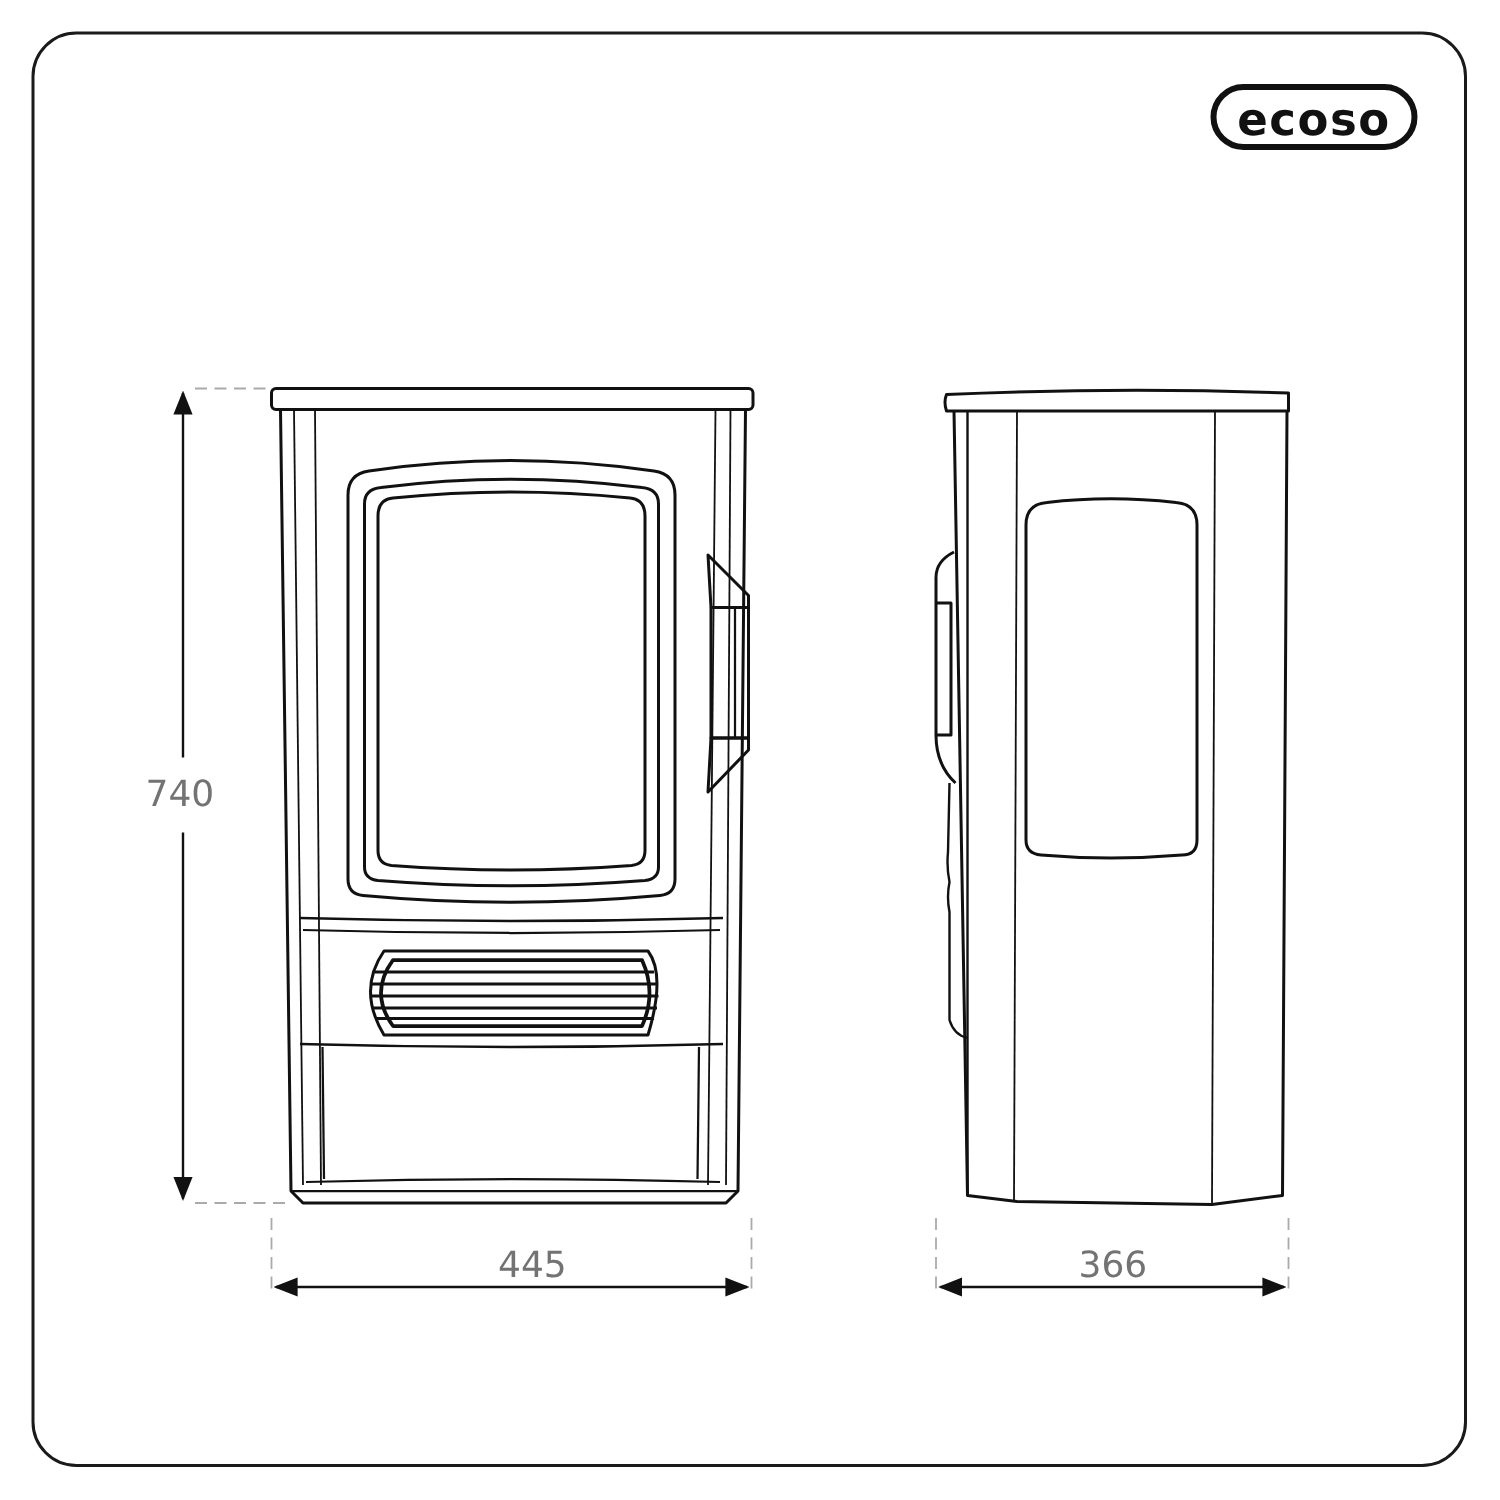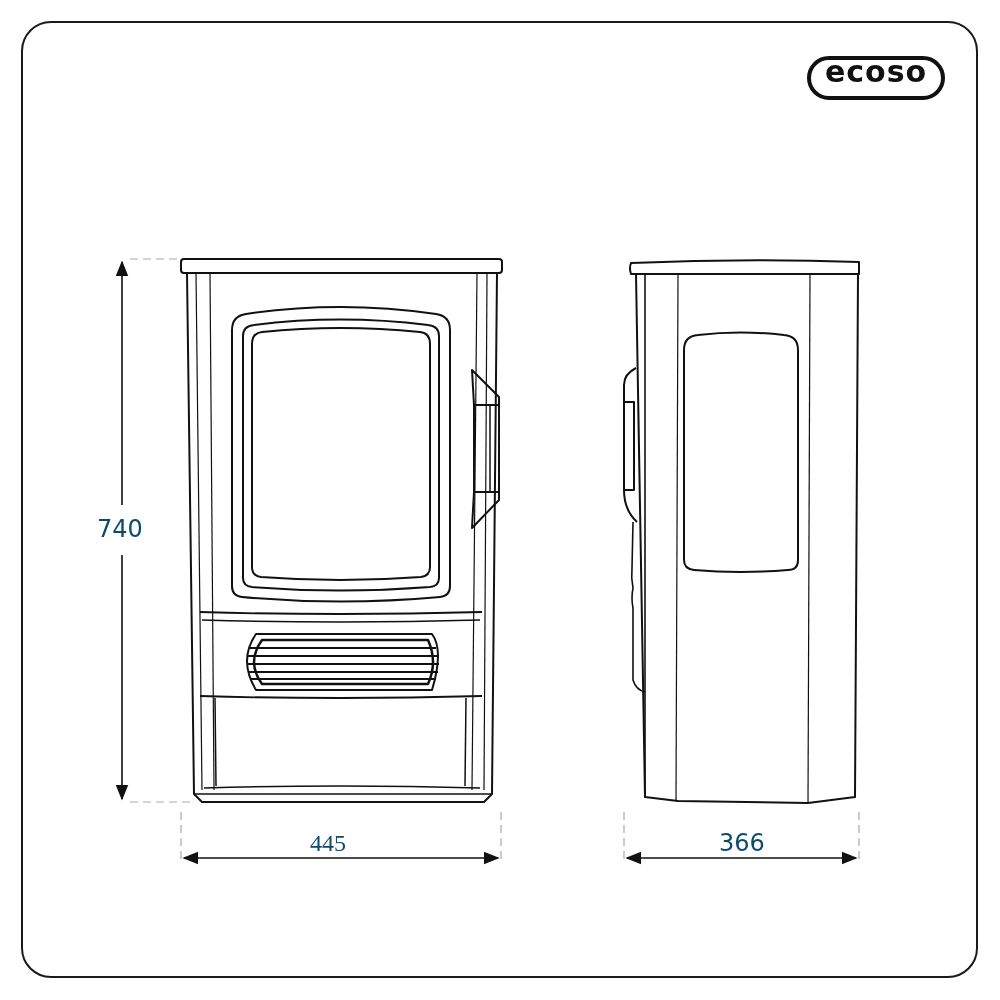--- a/index.html
+++ b/index.html
@@ -1,24 +1,24 @@
 <!DOCTYPE html>
 <html><head>
 <meta charset="utf-8">
 <style>
   html, body { margin: 0; padding: 0; background: #ffffff; }
   body { width: 1000px; height: 1000px; position: relative; overflow: hidden;
          font-family: "DejaVu Sans", "Liberation Sans", sans-serif; color: #111; }
   .frame { position: absolute; left: 21px; top: 21px; width: 957px; height: 957px;
            border: 2px solid #1a1a1a; border-radius: 30px; box-sizing: border-box; }
   svg.drawing { position: absolute; left: 0; top: 0; }
-  .dim-label { position: absolute; font-size: 24px; line-height: 24px; color: #0c4a6e; white-space: nowrap; }
+  .dim-label { position: absolute; font-size: 24px; line-height: 24px; color: #737373; white-space: nowrap; }
   .logo { position: absolute; left: 807px; top: 56px; width: 138px; height: 44px;
           border: 4px solid #111; border-radius: 26px; box-sizing: border-box;
-          display: flex; align-items: flex-start; justify-content: center; }
+          display: flex; align-items: flex-end; justify-content: center; }
   .logo span { font-size: 30px; font-weight: bold; letter-spacing: 1px; line-height: 30px; margin-top: -3px; }
 </style>
 </head>
 <body>
 
 <div class="frame"></div>
 
 <div class="logo">
   <span>ecoso</span>
 </div>
@@ -101,14 +101,14 @@
     <line x1="501" y1="812" x2="501" y2="860" stroke="#aaa" stroke-width="1.2" stroke-dasharray="8,5"></line>
     <line x1="184" y1="858" x2="498" y2="858" stroke="#111" stroke-width="1.6" marker-start="url(#arr)" marker-end="url(#arr)"></line>
 
     <line x1="624" y1="812" x2="624" y2="860" stroke="#aaa" stroke-width="1.2" stroke-dasharray="8,5"></line>
     <line x1="859" y1="812" x2="859" y2="860" stroke="#aaa" stroke-width="1.2" stroke-dasharray="8,5"></line>
     <line x1="627" y1="858" x2="856" y2="858" stroke="#111" stroke-width="1.6" marker-start="url(#arr)" marker-end="url(#arr)"></line>
   </g>
 </svg>
 
 <div class="dim-label" style="left:97px; top:517px;">740</div>
-<div class="dim-label" style="left:310px; top:831px;font-family:Liberation Serif, serif;">445</div>
+<div class="dim-label" style="left:332px; top:831px;">445</div>
 <div class="dim-label" style="left:719px; top:831px;">366</div>
 
 </body></html>

